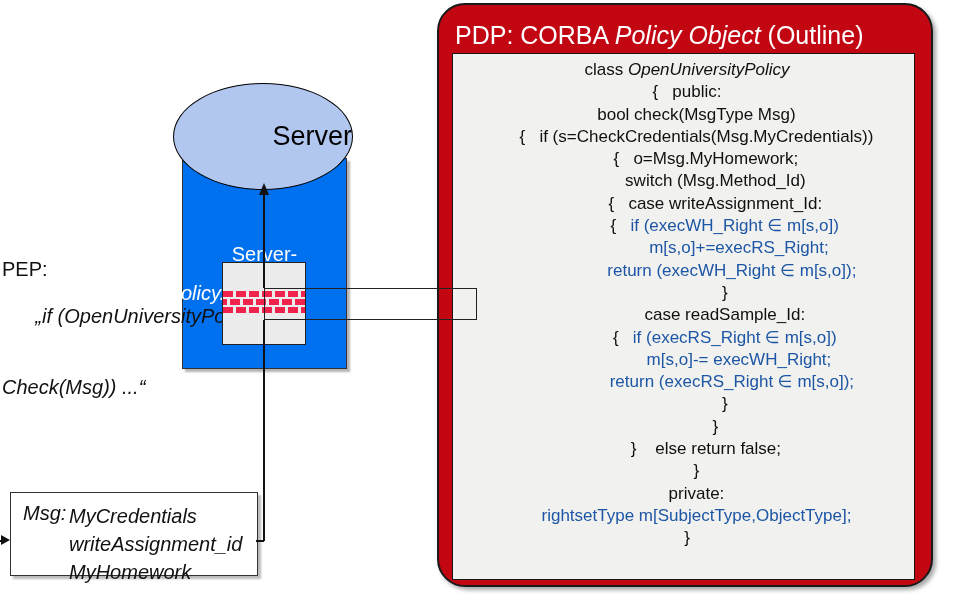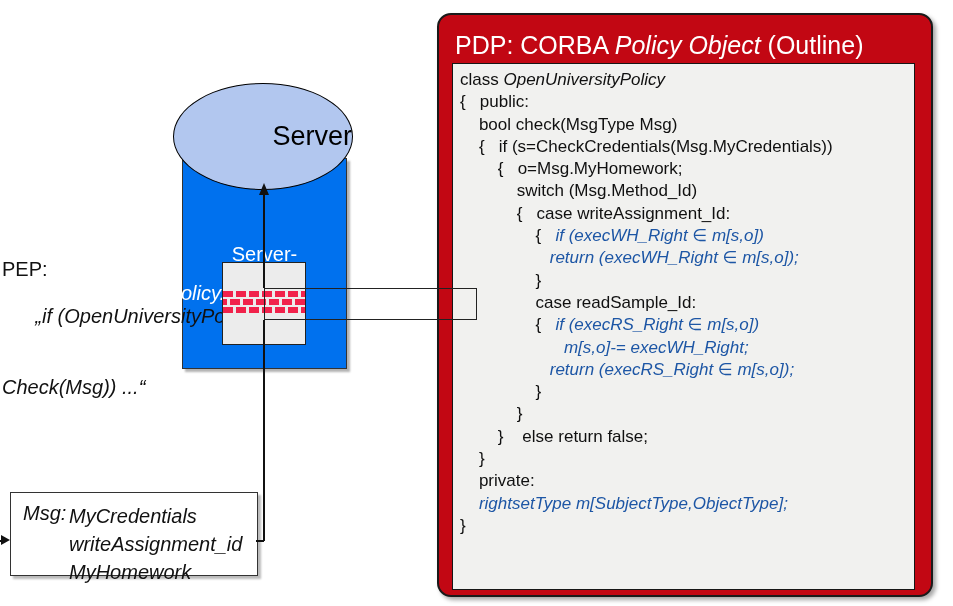--- a/index.html
+++ b/index.html
@@ -2,36 +2,36 @@
 <html style="--pdpRed: #c20713; --skelBlue: #0071ee; --ellipseBlue: #b2c7ef; --brickRed: #f1224b; --codeBlue: #1d56a5; --panelGray: #f1f1ef;"><head>
 <meta charset="utf-8">
 <style>
   html,body{margin:0;padding:0;background:#fff;}
   #canvas{
     position:relative;width:953px;height:606px;background:#fff;overflow:hidden;
     font-family:"Liberation Sans","DejaVu Sans",sans-serif;color:#111;
   }
   
   .pdp-panel{
-    position:absolute;left:437px;top:13px;width:496px;height:584px;
-    background:var(--pdpRed,#c20713);border:2px solid #1a1a1a;border-radius:14px;
-    box-shadow:3px 3px 4px rgba(0,0,0,.35);box-sizing:border-box;
+    position:absolute;left:437px;top:3px;width:496px;height:584px;
+    background:var(--pdpRed,#c20713);border:2px solid #1a1a1a;border-radius:28px;
+    box-shadow:3px 3px 4px rgba(0,0,0,.35);box-sizing:border-box;text-align:center;
   }
   .pdp-title{
     position:absolute;left:16px;top:15px;color:#fff;font-size:25px;line-height:30px;white-space:pre;
   }
   .pdp-title .em{font-style:italic;}
   .code-box{
     position:absolute;left:13px;top:48px;width:463px;height:527px;
     background:var(--panelGray,#f1f1ef);border:1.5px solid #161616;box-sizing:border-box;
     padding:5px 0 12px 7px;overflow:hidden;
   }
   .code-line{white-space:pre;font-size:17px;line-height:22.3px;color:#101010;}
   .code-line .it{font-style:italic;}
-  .code-line .bl{color:var(--codeBlue,#1d56a5);font-style:italic;}
+  .code-line .bl{color:var(--codeBlue,#1d56a5);}
   
   .skel-rect{
     position:absolute;left:182px;top:158px;width:165px;height:211px;
     background:var(--skelBlue,#0071ee);border:1px solid #333;
     box-shadow:3px 3px 2px #b3b3b3;box-sizing:border-box;z-index:1;
   }
   .skel-label{
     position:absolute;left:182px;top:203px;width:165px;text-align:center;
     color:#fff;font-size:20px;line-height:23px;z-index:2;margin-top:40px;
   }
@@ -138,20 +138,21 @@
     <div class="pdp-title"><span>PDP: CORBA </span><span class="em">Policy Object</span><span> (Outline)</span></div>
     <div class="code-box" id="code-box">
         <div class="code-line"><span>class </span><span class="it">OpenUniversityPolicy</span></div>
         <div class="code-line"><span>{   public:</span></div>
         <div class="code-line"><span>    bool check(MsgType Msg)</span></div>
         <div class="code-line"><span>    {   if (s=CheckCredentials(Msg.MyCredentials))</span></div>
         <div class="code-line"><span>        {   o=Msg.MyHomework;</span></div>
         <div class="code-line"><span>            switch (Msg.Method_Id)</span></div>
         <div class="code-line"><span>            {   case writeAssignment_Id:</span></div>
         <div class="code-line"><span>                {   </span><span class="bl">if (execWH_Right ∈ m[s,o])</span></div>
+        <div class="code-line"><span class="bl">                      m[s,o]+=execRS_Right;</span></div>
         <div class="code-line"><span class="bl">                   return (execWH_Right ∈ m[s,o]);</span></div>
         <div class="code-line"><span>                }</span></div>
         <div class="code-line"><span>                case readSample_Id:</span></div>
         <div class="code-line"><span>                {   </span><span class="bl">if (execRS_Right ∈ m[s,o])</span></div>
         <div class="code-line"><span class="bl">                      m[s,o]-= execWH_Right;</span></div>
         <div class="code-line"><span class="bl">                   return (execRS_Right ∈ m[s,o]);</span></div>
         <div class="code-line"><span>                }</span></div>
         <div class="code-line"><span>            }</span></div>
         <div class="code-line"><span>        }    else return false;</span></div>
         <div class="code-line"><span>    }</span></div>

